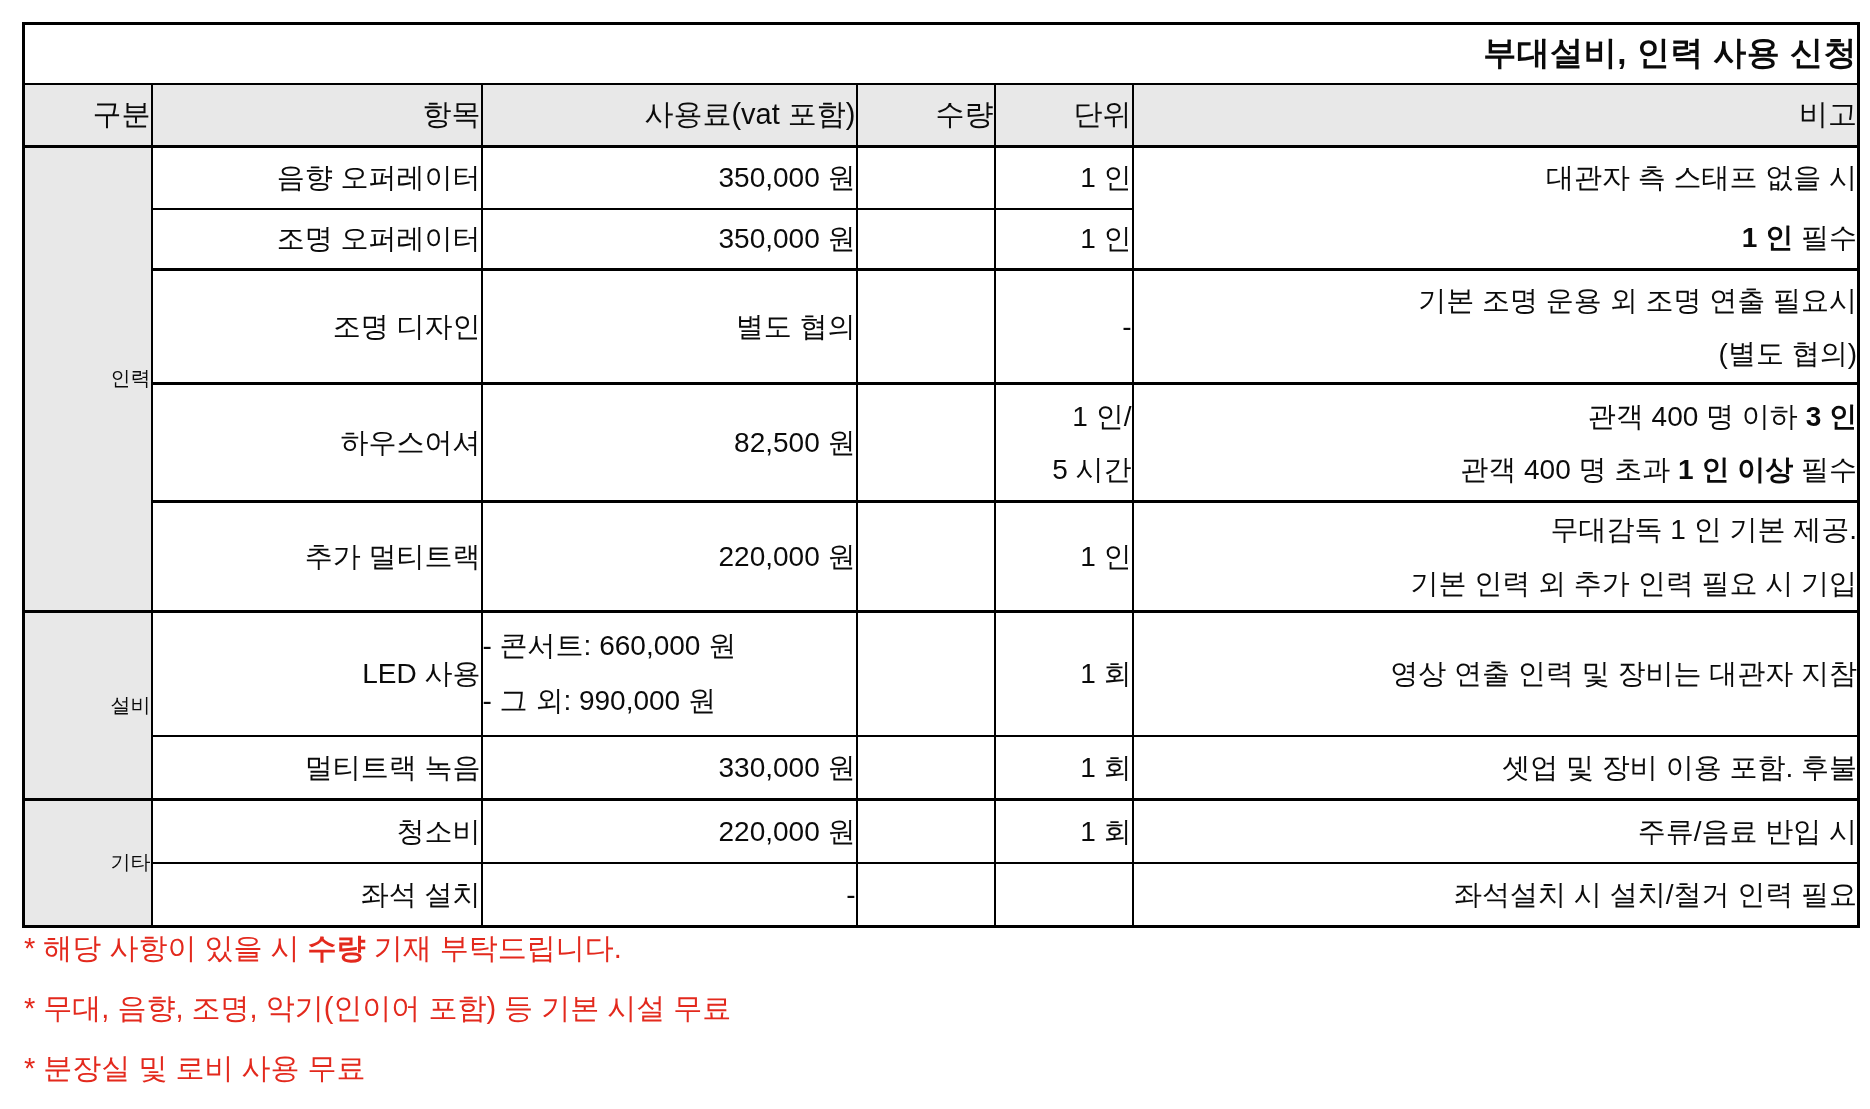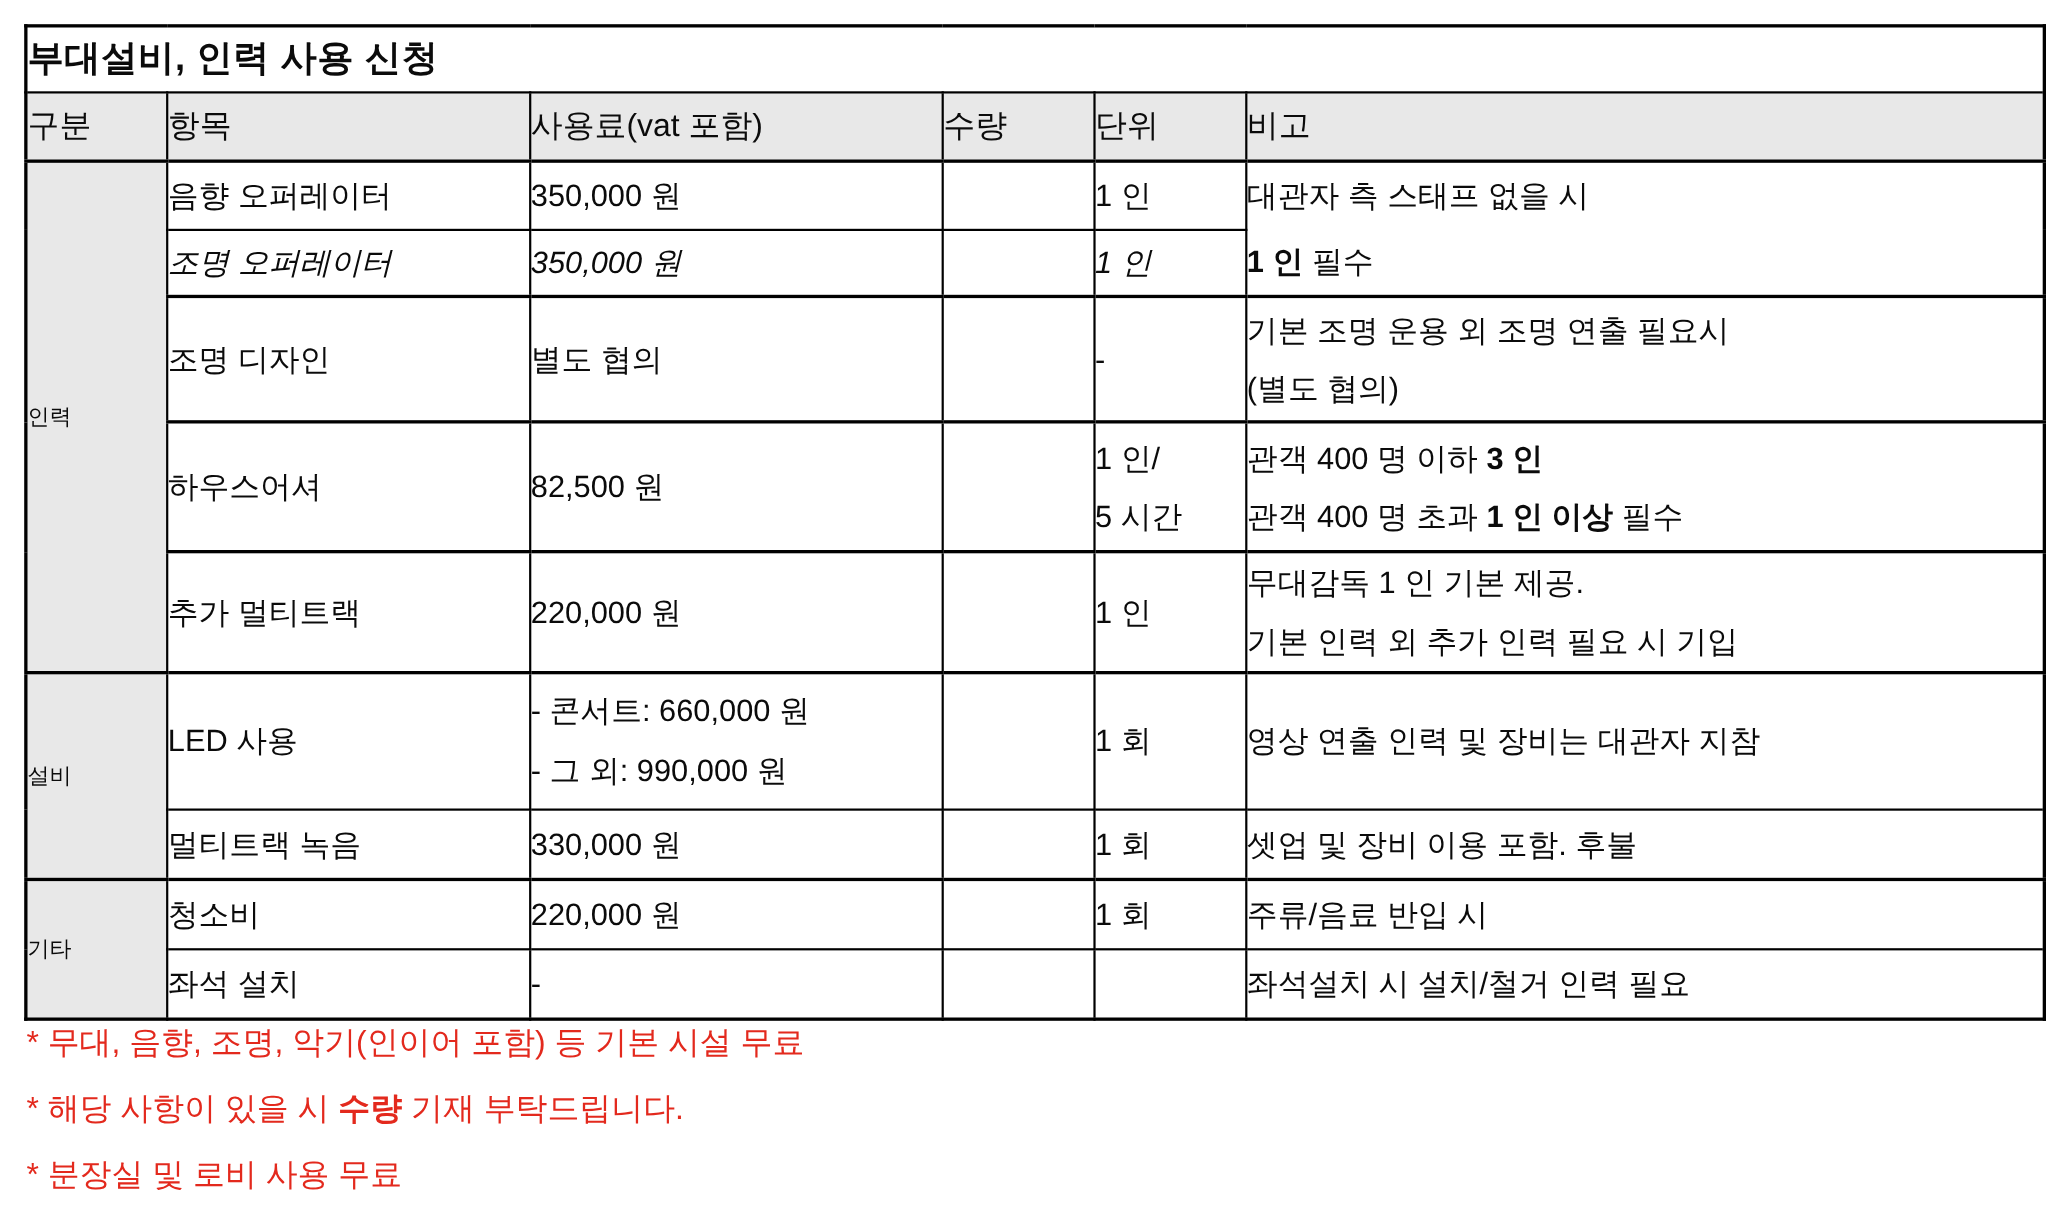--- a/index.html
+++ b/index.html
@@ -6,27 +6,27 @@
   .page{
     position:relative;width:1870px;height:1109px;background:#ffffff;
     color:#0b0b0b;font-family:"Liberation Sans","DejaVu Sans",sans-serif;overflow:hidden;
   }
   table.fees{
     position:absolute;left:22px;top:22px;width:1835px;
     border-collapse:collapse;table-layout:fixed;
     border:3px solid #000;
   }
   td,th{
-    border:2px solid #000;text-align:left;vertical-align:middle;
+    border:2px solid #000;text-align:right;vertical-align:middle;
     font-size:28px;font-weight:normal;padding:0;color:#0b0b0b;
   }
   tr.h-title{height:60px;}
   tr.h-header{height:63px;}
   tr.h-r1{height:62px;}
-  tr.h-r2{height:61px;font-style:italic;}
+  tr.h-r2{height:61px;}
   tr.h-r3{height:114px;}
   tr.h-r4{height:118px;}
   tr.h-r5{height:105px;}
   tr.h-r6{height:125px;}
   tr.h-r7{height:63px;}
   tr.h-r8{height:64px;}
   tr.h-r9{height:63px;}
   .title-cell{font-size:33px;font-weight:bold;letter-spacing:0.5px;}
   tr.h-header th{background:#e8e8e8;border-bottom:3px solid #000;font-size:29px;margin-top:12px;}
   .group-cell{background:#e8e8e8;font-size:20px;}
@@ -155,18 +155,18 @@
       <td>좌석 설치</td>
       <td>-</td>
       <td></td>
       <td></td>
       <td>좌석설치 시 설치/철거 인력 필요</td>
     </tr>
   </tbody>
     </table>
 
   <div class="footnotes">
+    <p><span>* 해당 사항이 있을 시 </span><b>수량</b><span> 기재 부탁드립니다.</span></p>
     <p>* 무대, 음향, 조명, 악기(인이어 포함) 등 기본 시설 무료</p>
-    <p><span>* 해당 사항이 있을 시 </span><b>수량</b><span> 기재 부탁드립니다.</span></p>
     <p>* 분장실 및 로비 사용 무료</p>
   </div>
 
 </div>
 
 </body></html>

